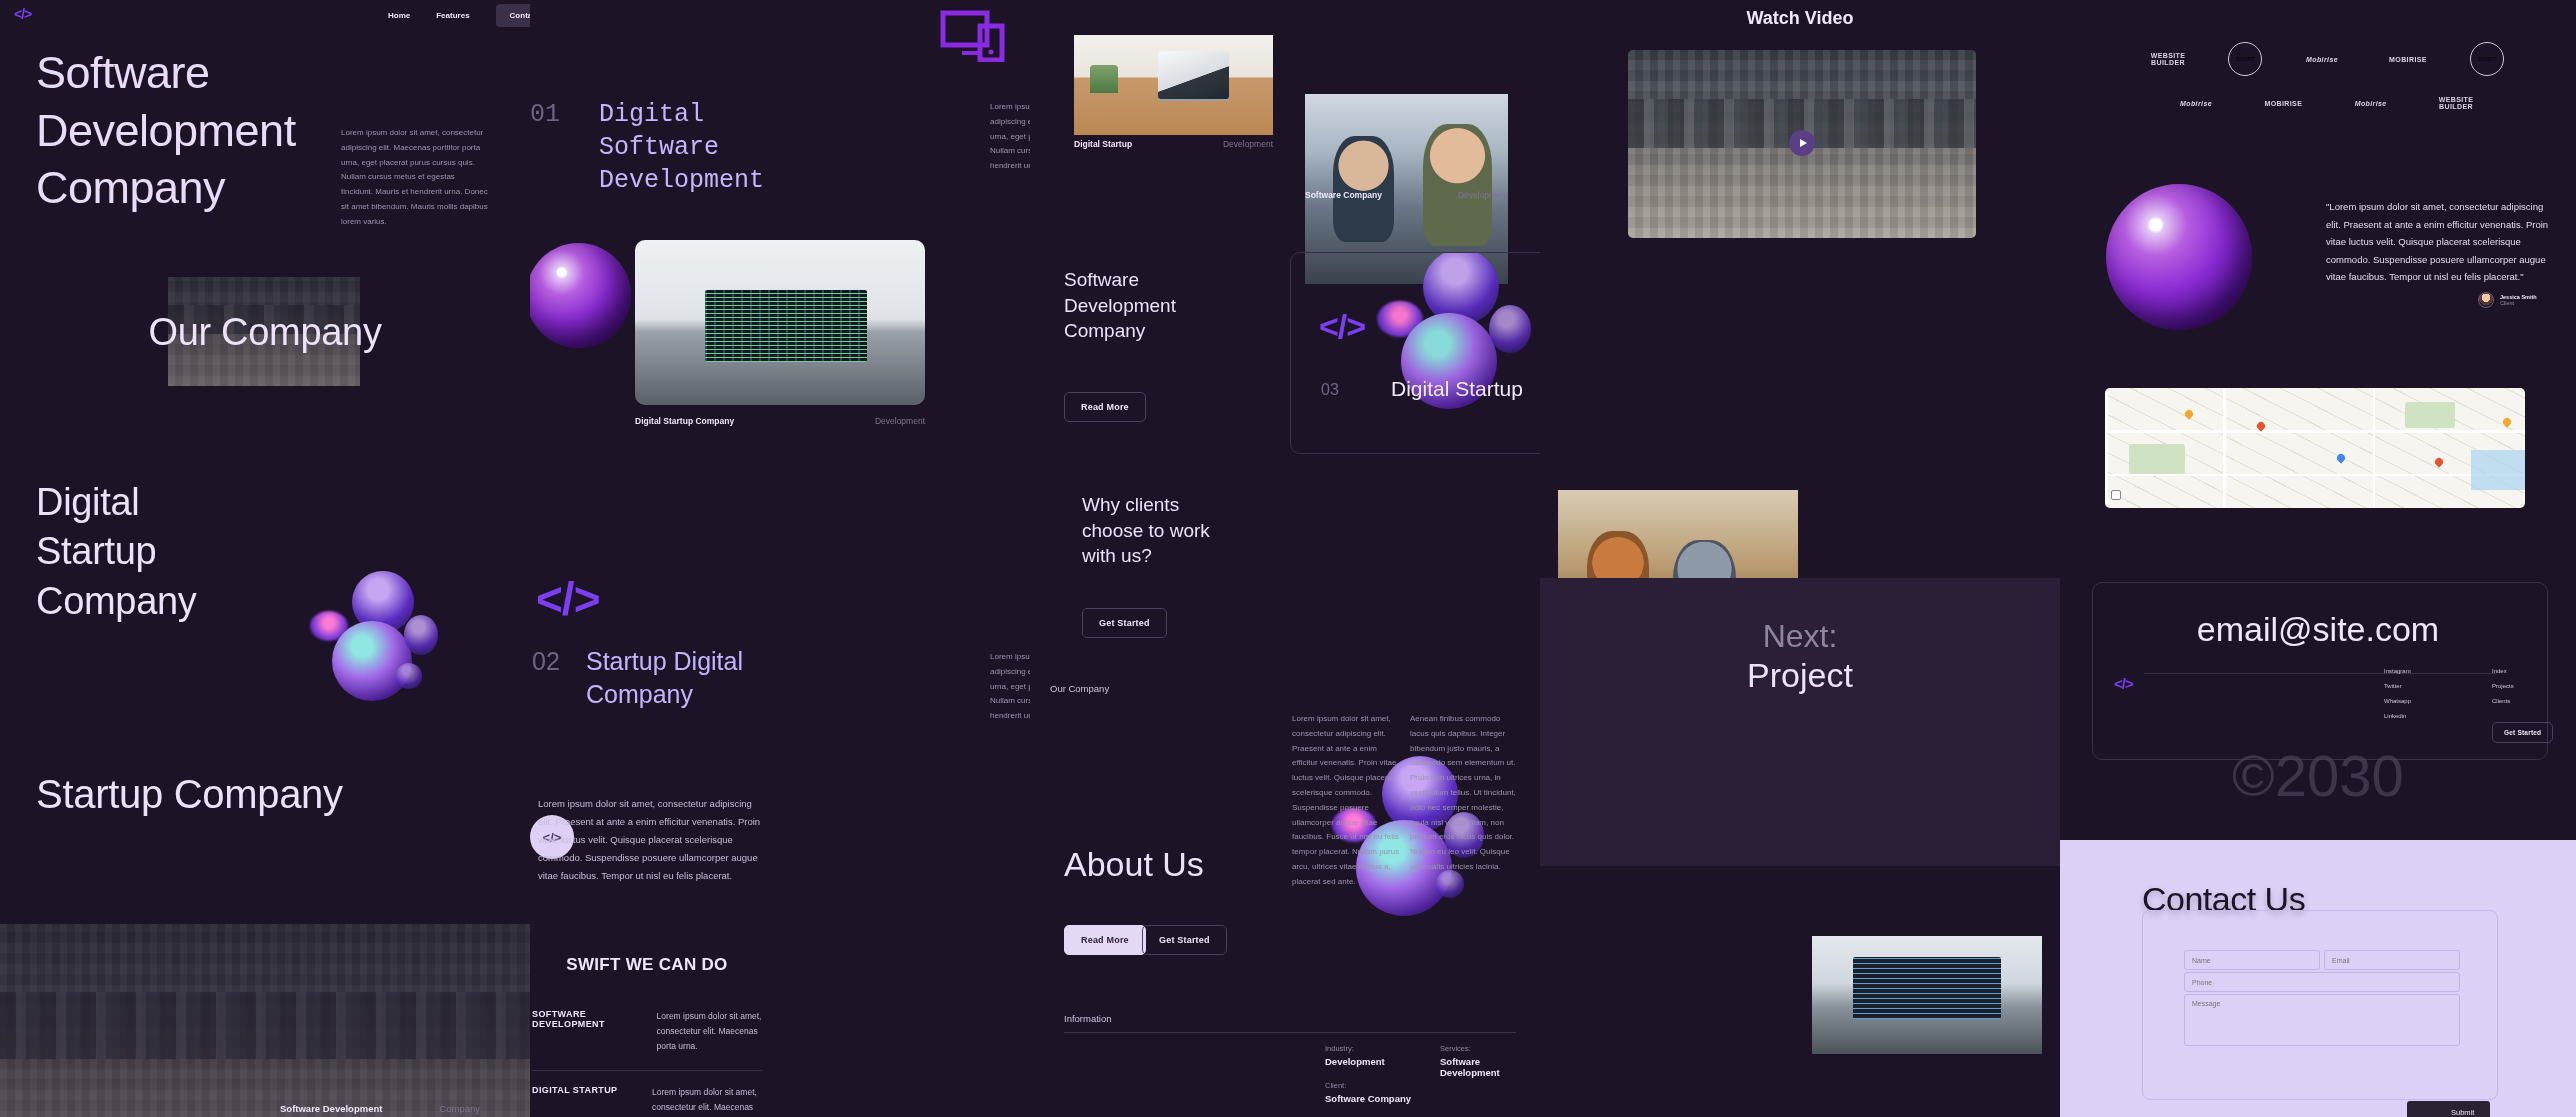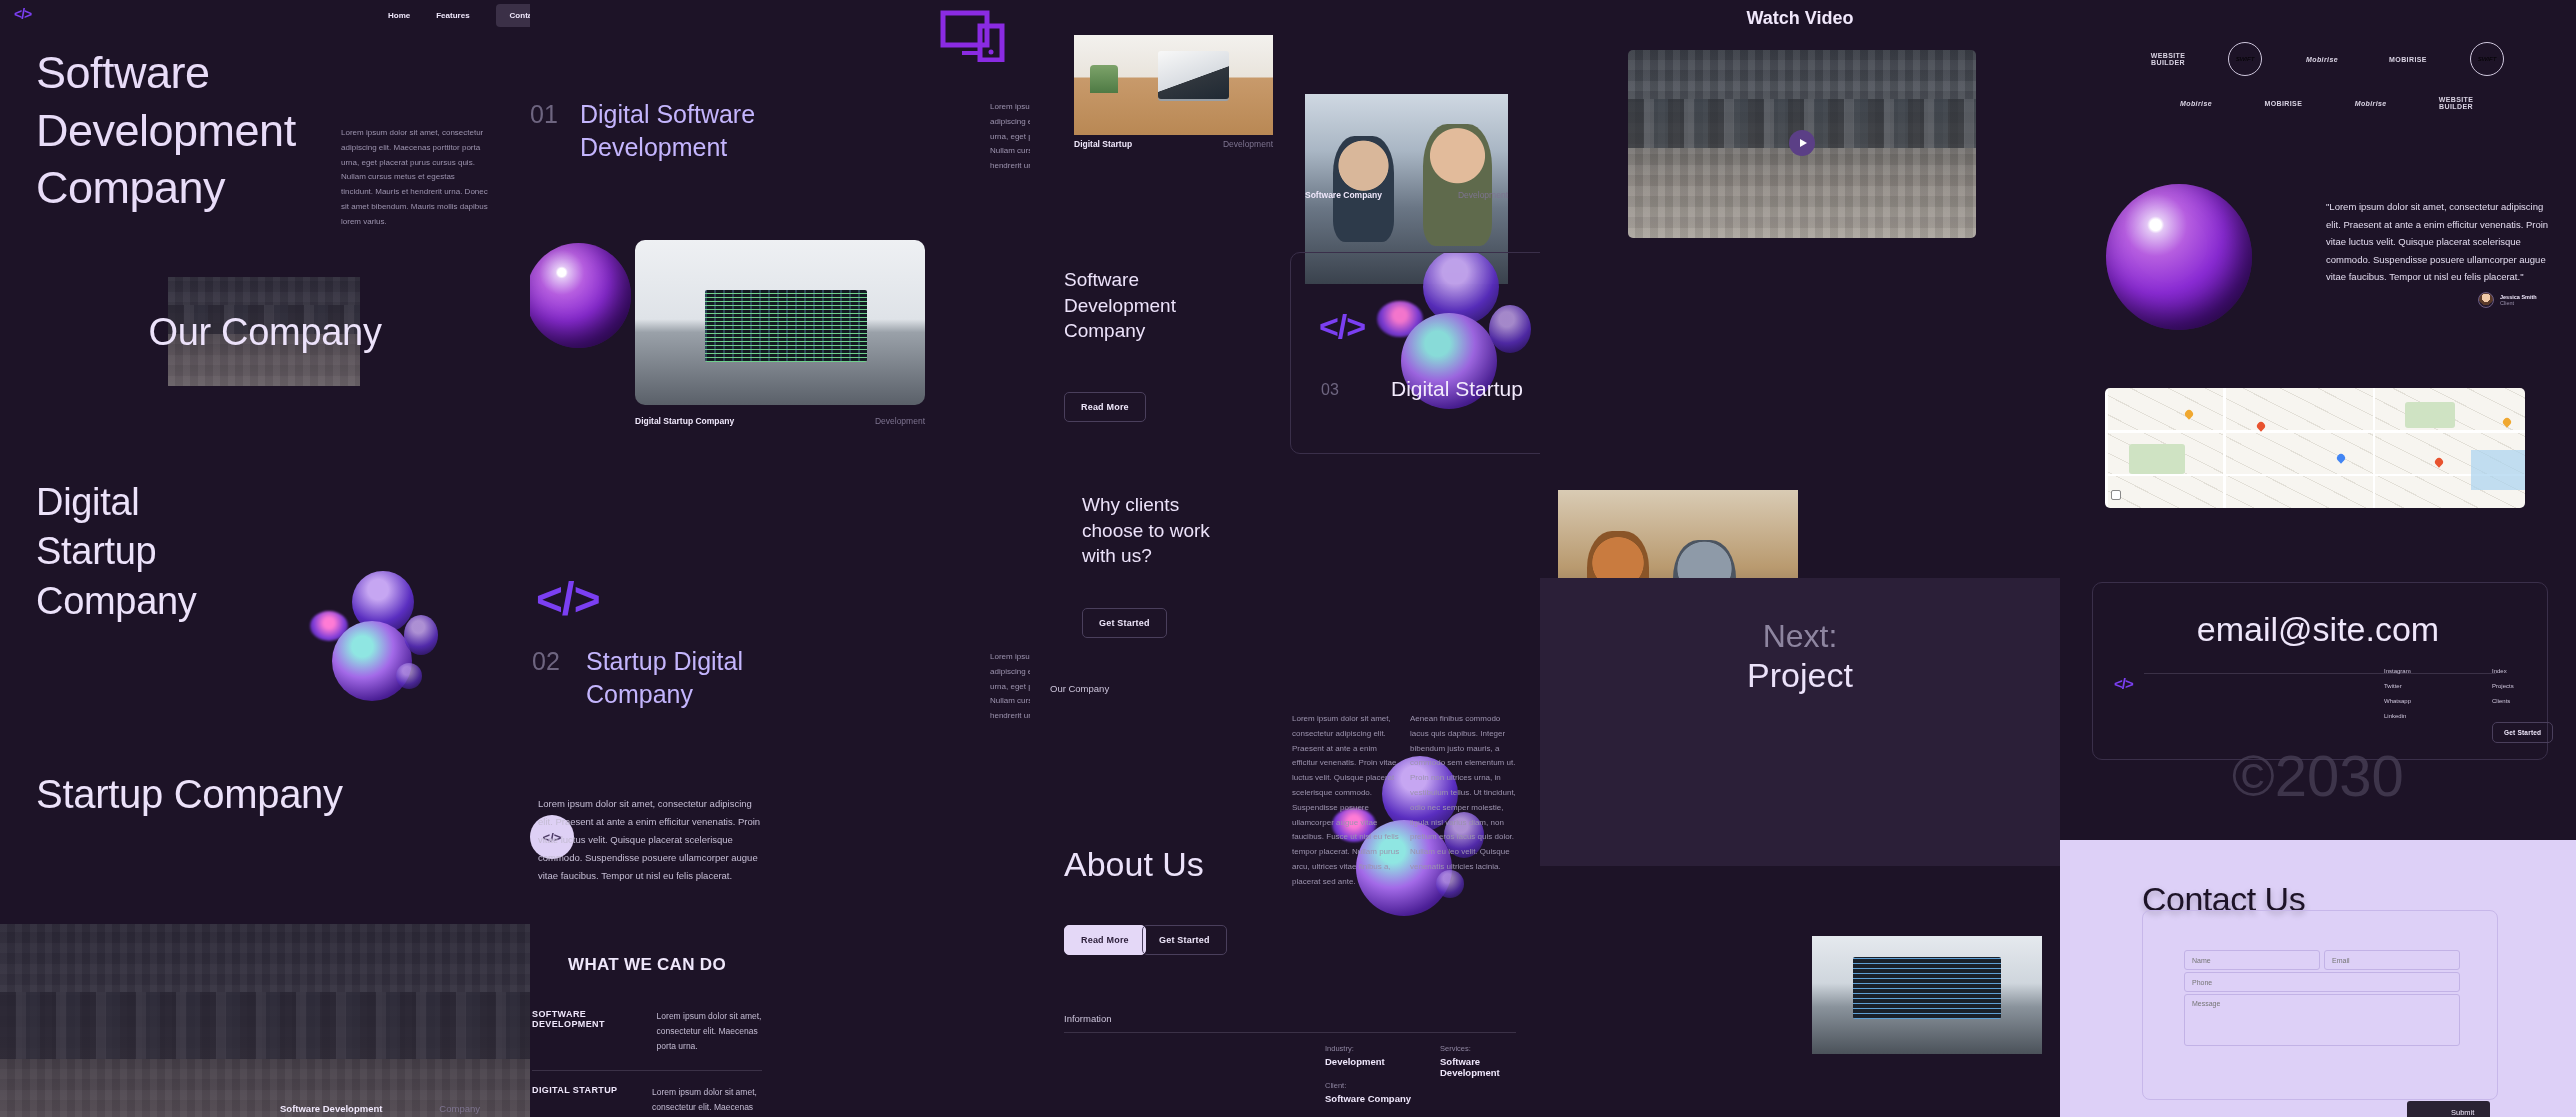--- a/index.html
+++ b/index.html
@@ -253,21 +253,21 @@
 
   <div class="col" style="left:530px; width:500px;">
 
     <svg class="abs" style="left:410px; top:10px;" width="66" height="52" viewBox="0 0 66 52">
       <rect x="3" y="3" width="44" height="32" fill="none" stroke="#8a2be2" stroke-width="5"></rect>
       <rect x="22" y="41" width="18" height="4" fill="#8a2be2"></rect>
       <rect x="40" y="16" width="22" height="34" fill="none" stroke="#8a2be2" stroke-width="5"></rect>
       <circle cx="51" cy="42" r="2.5" fill="#8a2be2"></circle>
     </svg>
 
-    <div class="abs" style="left:0px; top:98px; display:flex; gap:16px;">
+    <div class="abs" style="left:0px; top:98px; display:flex; gap:35px;font-family:Liberation Mono, monospace;">
       <div class="heading-md" style="color:#6e6580; width:34px;">01</div>
       <div class="heading-md" style="width:180px;">Digital Software Development</div>
     </div>
     <div class="abs body-xs" style="left:460px; top:100px; width:148px;">Lorem ipsum dolor sit amet, consect adipiscing elit. Maecenas porttitor porta urna, eget placerat purus cursus quis. Nullam cursus metus et egestas tincidunt hendrerit urna.</div>
 
     <div class="abs orb orb-purple" style="left: -4px; top: 243px; width: 105px; height: 105px;"></div>
 
     <div class="abs photo ph-code card-outline" style="left: 105px; top: 240px; width: 290px; height: 165px; border: none;"></div>
     <div class="abs" style="left: 105px; top: 416px; width: 290px; display: flex; justify-content: space-between;">
       <span class="caption-title" style="font-size:8.5px;">Digital Startup Company</span>
@@ -280,21 +280,21 @@
       <div class="heading-md" style="color:#6e6580; width:34px;">02</div>
       <div class="heading-md" style="width:170px;">Startup Digital Company</div>
     </div>
     <div class="abs body-xs" style="left:460px; top:650px; width:148px;">Lorem ipsum dolor sit amet, consect adipiscing elit. Maecenas porttitor porta urna, eget placerat purus cursus quis. Nullam cursus metus et egestas tincidunt hendrerit urna.</div>
 
     <div class="abs" style="left: 0px; top: 815px; width: 44px; height: 44px; border-radius: 50%; background: rgb(222, 208, 245); display: flex; align-items: center; justify-content: center;">
       <span style="color:#4c3a66; font-size:13px; font-weight:700;">&lt;/&gt;</span>
     </div>
     <div class="abs body-s" style="left: 8px; top: 795px; width: 228px;">Lorem ipsum dolor sit amet, consectetur adipiscing elit. Praesent at ante a enim efficitur venenatis. Proin vitae luctus velit. Quisque placerat scelerisque commodo. Suspendisse posuere ullamcorper augue vitae faucibus. Tempor ut nisl eu felis placerat.</div>
 
-    <div class="abs" style="left: 2px; top: 955px; width: 230px; text-align: center; font-size: 17px; font-weight: 700; color: rgb(239, 231, 251); letter-spacing: 0.3px;">WHAT WE CAN DO</div>
+    <div class="abs" style="left: 2px; top: 955px; width: 230px; text-align: center; font-size: 17px; font-weight: 700; color: rgb(239, 231, 251); letter-spacing: 0.3px;">SWIFT WE CAN DO</div>
 
     <div class="abs" style="left: 2px; top: 995px; width: 230px;">
       <div class="cando-row">
         <div class="cando-key">SOFTWARE DEVELOPMENT</div>
         <div class="cando-val">Lorem ipsum dolor sit amet, consectetur elit. Maecenas porta urna.</div>
       </div>
       <div class="cando-row">
         <div class="cando-key">DIGITAL STARTUP</div>
         <div class="cando-val">Lorem ipsum dolor sit amet, consectetur elit. Maecenas porta urna.</div>
       </div>

